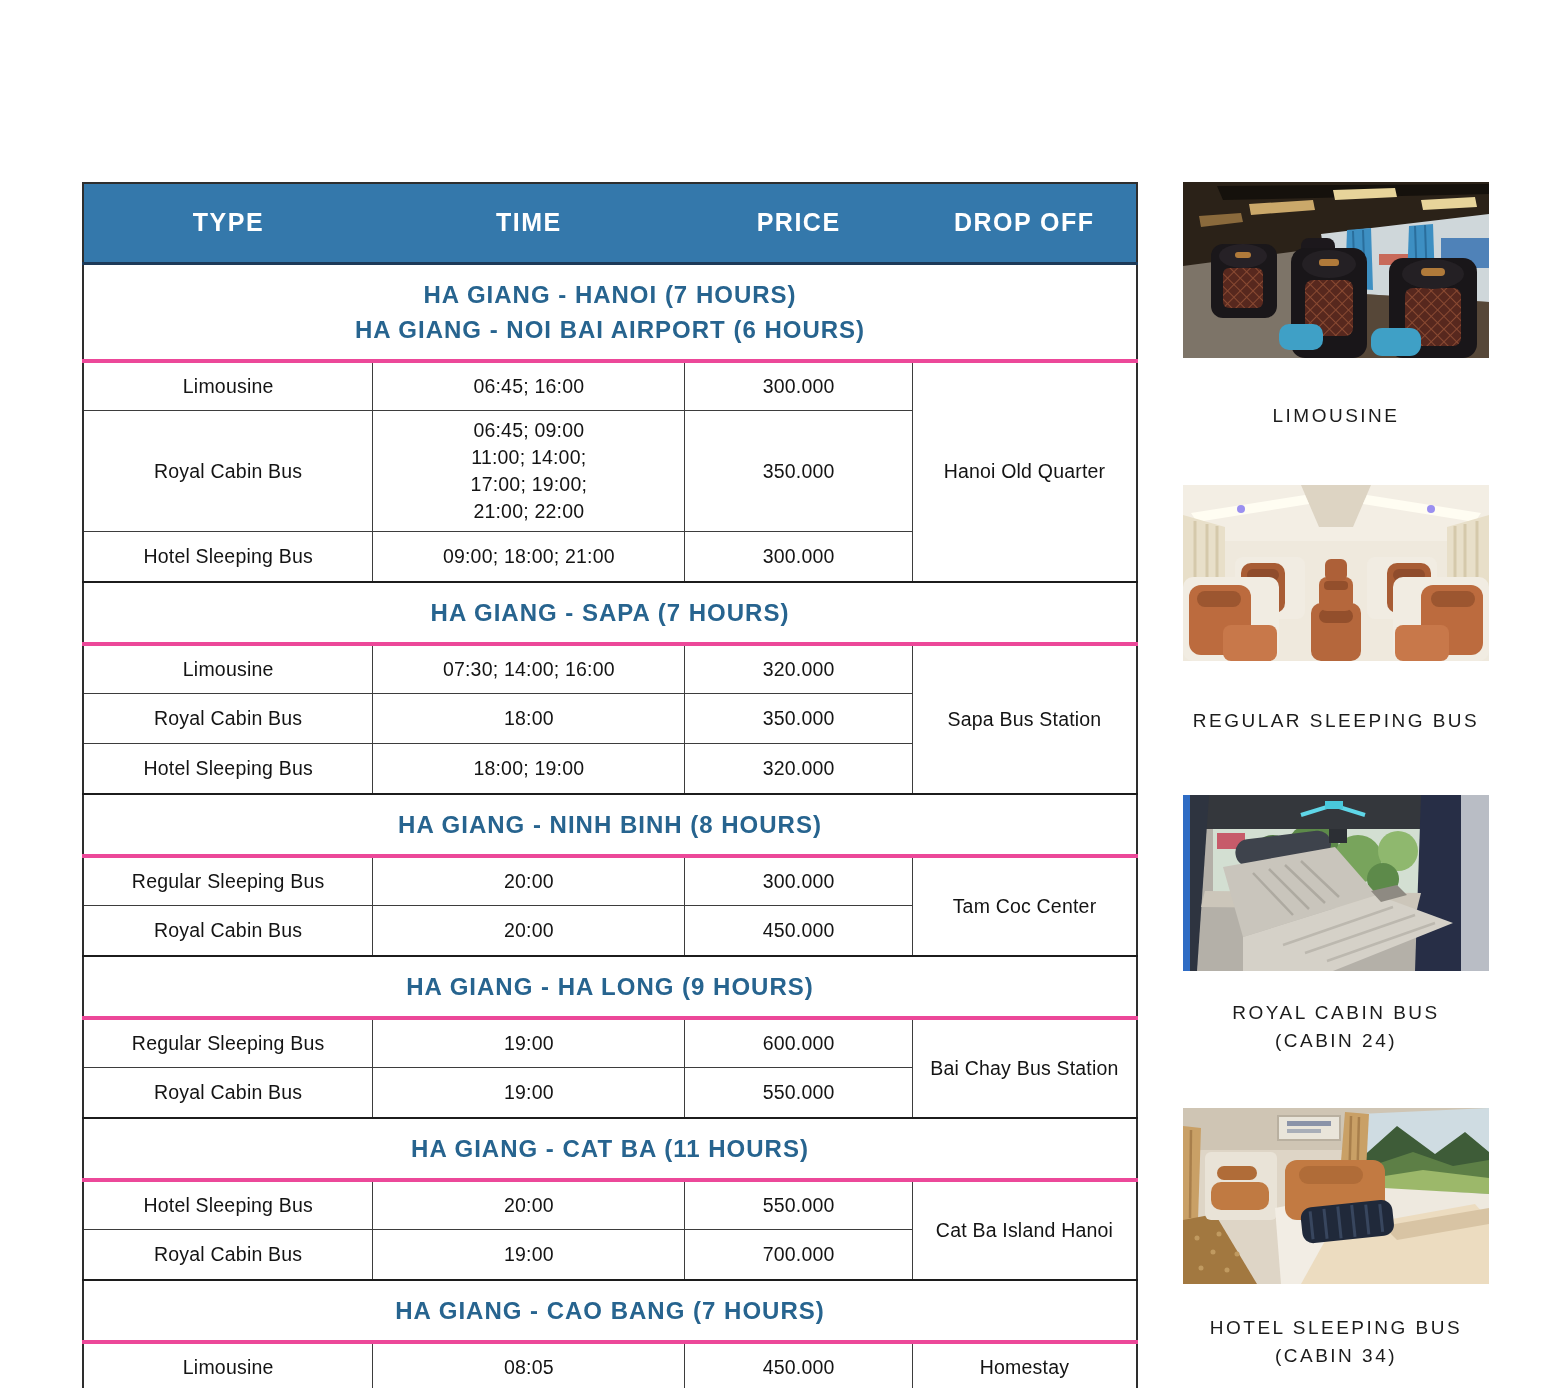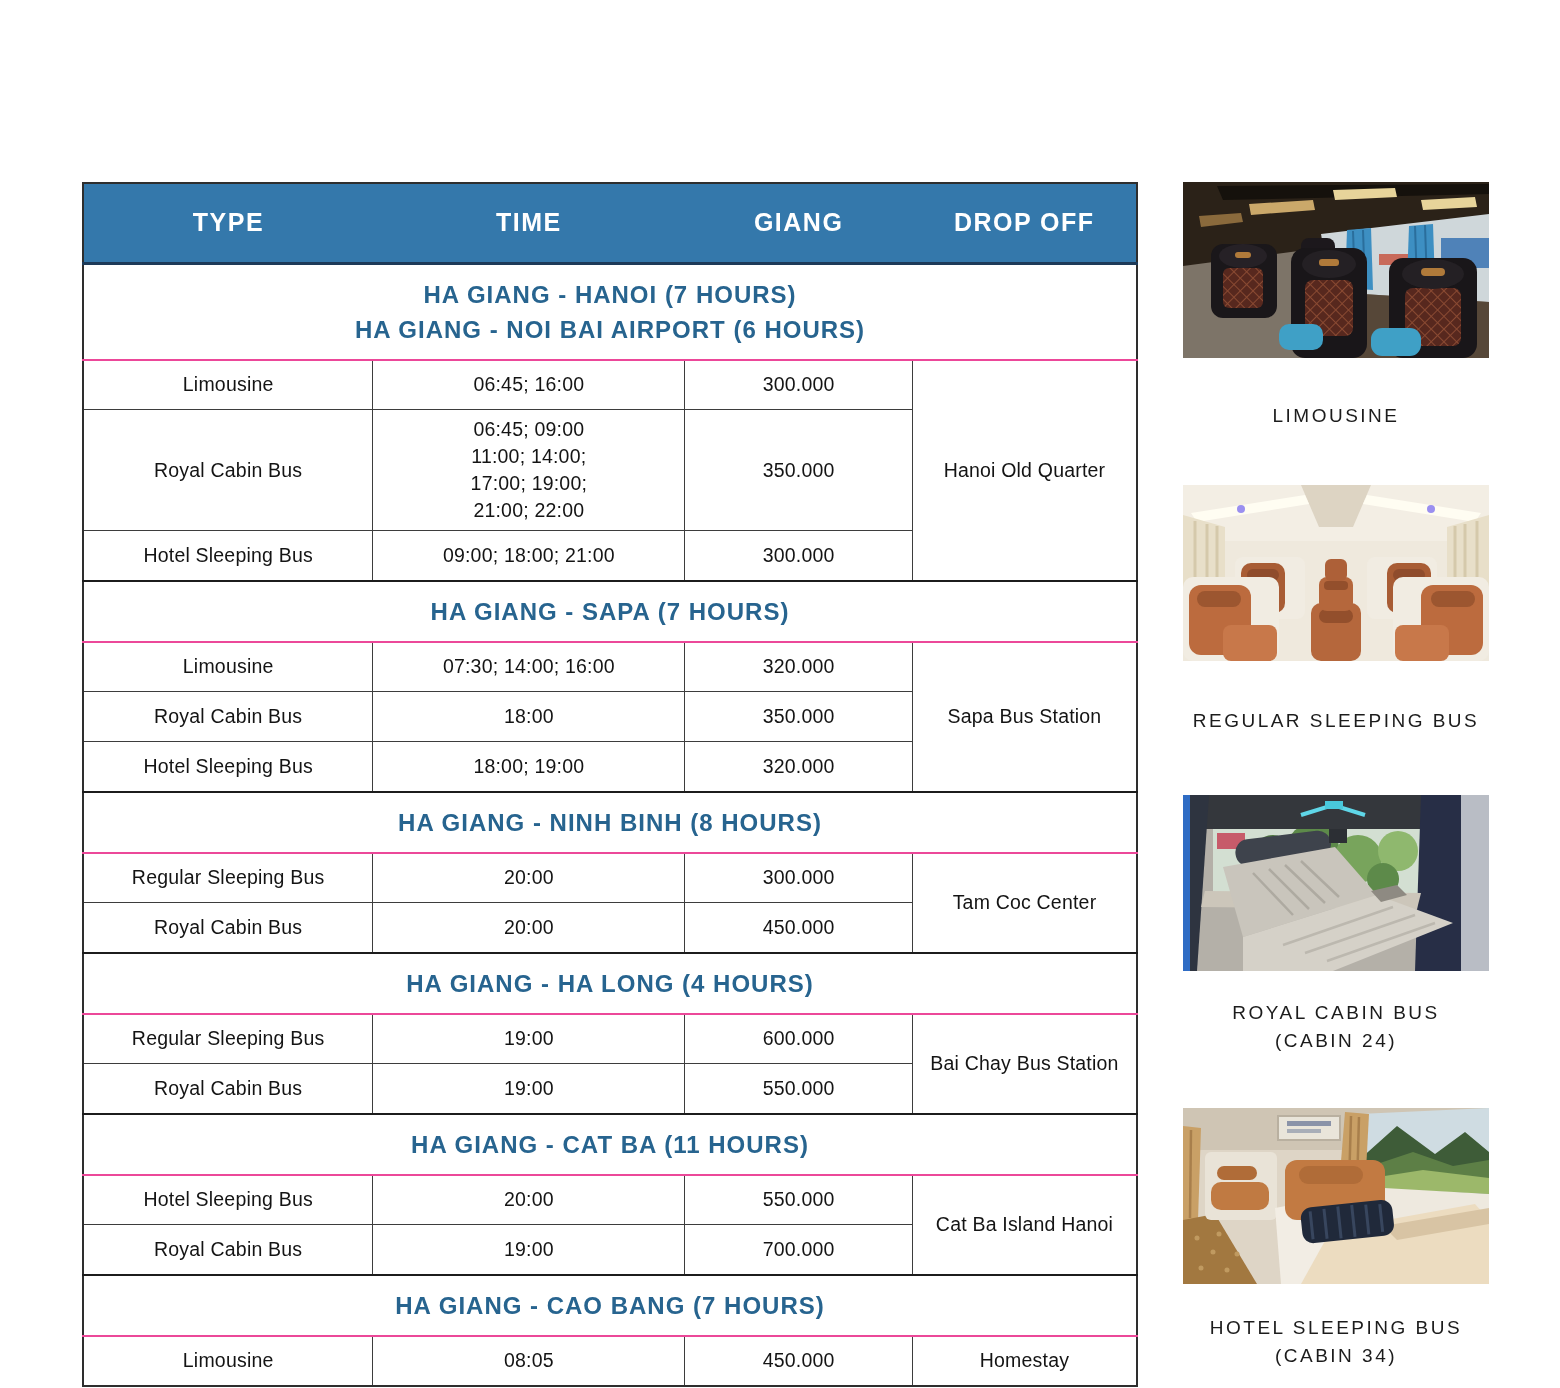--- a/index.html
+++ b/index.html
@@ -21,21 +21,21 @@
   thead th {
     background:#3478ab; color:#ffffff; height:80px;
     font-size:25px; font-weight:700; letter-spacing:1.5px;
     border:none; border-bottom:3px solid #1d3a58; text-align:center;
   }
   tbody td {
     border:1px solid #3d3d3d; text-align:center; vertical-align:middle;
     font-size:19.5px; color:#141414; letter-spacing:0.2px; background:#ffffff;
   }
   tr.section-row td {
-    border-top:2px solid #1c1c1c; border-bottom:2px solid #ec4899;
+    border-top:2px solid #1c1c1c; border-bottom:4px solid #ec4899;
     padding:12px 0; font-weight:700; font-size:24px; color:#27648f;
     letter-spacing:1px; line-height:35px;
   }
   tr.data-row td { height:50px; }
   tbody td.multi { padding:6px 0; line-height:27px; }
 
   .sidebar { position:absolute; left:1183px; top:182px; width:306px; }
   .bus-card { width:306px; }
   .bus-card .img { width:306px; height:176px; overflow:hidden; background:#888; }
   .bus-card .img svg { display:block; width:306px; height:176px; }
@@ -60,21 +60,21 @@
       <colgroup>
         <col class="c-type">
           <col class="c-time">
           <col class="c-price">
           <col class="c-drop">
       </colgroup>
       <thead>
         <tr>
             <th>TYPE</th>
             <th>TIME</th>
-            <th>GIANG</th>
+            <th>PRICE</th>
             <th>DROP OFF</th>
           </tr>
       </thead>
       <tbody>
           <tr class="section-row">
             <td colspan="4">
               <div>HA GIANG - HANOI (7 HOURS)</div>
               <div>HA GIANG - NOI BAI AIRPORT (6 HOURS)</div>
             </td>
           </tr>
@@ -131,21 +131,21 @@
             <td>300.000</td>
             <td rowspan="2">Tam Coc Center</td>
           </tr>
           <tr class="data-row">
             <td>Royal Cabin Bus</td>
             <td>20:00</td>
             <td>450.000</td>
           </tr>
           <tr class="section-row">
             <td colspan="4">
-              <div>HA GIANG - HA LONG (4 HOURS)</div>
+              <div>HA GIANG - HA LONG (9 HOURS)</div>
             </td>
           </tr>
           <tr class="data-row">
             <td>Regular Sleeping Bus</td>
             <td>19:00</td>
             <td>600.000</td>
             <td rowspan="2">Bai Chay Bus Station</td>
           </tr>
           <tr class="data-row">
             <td>Royal Cabin Bus</td>

